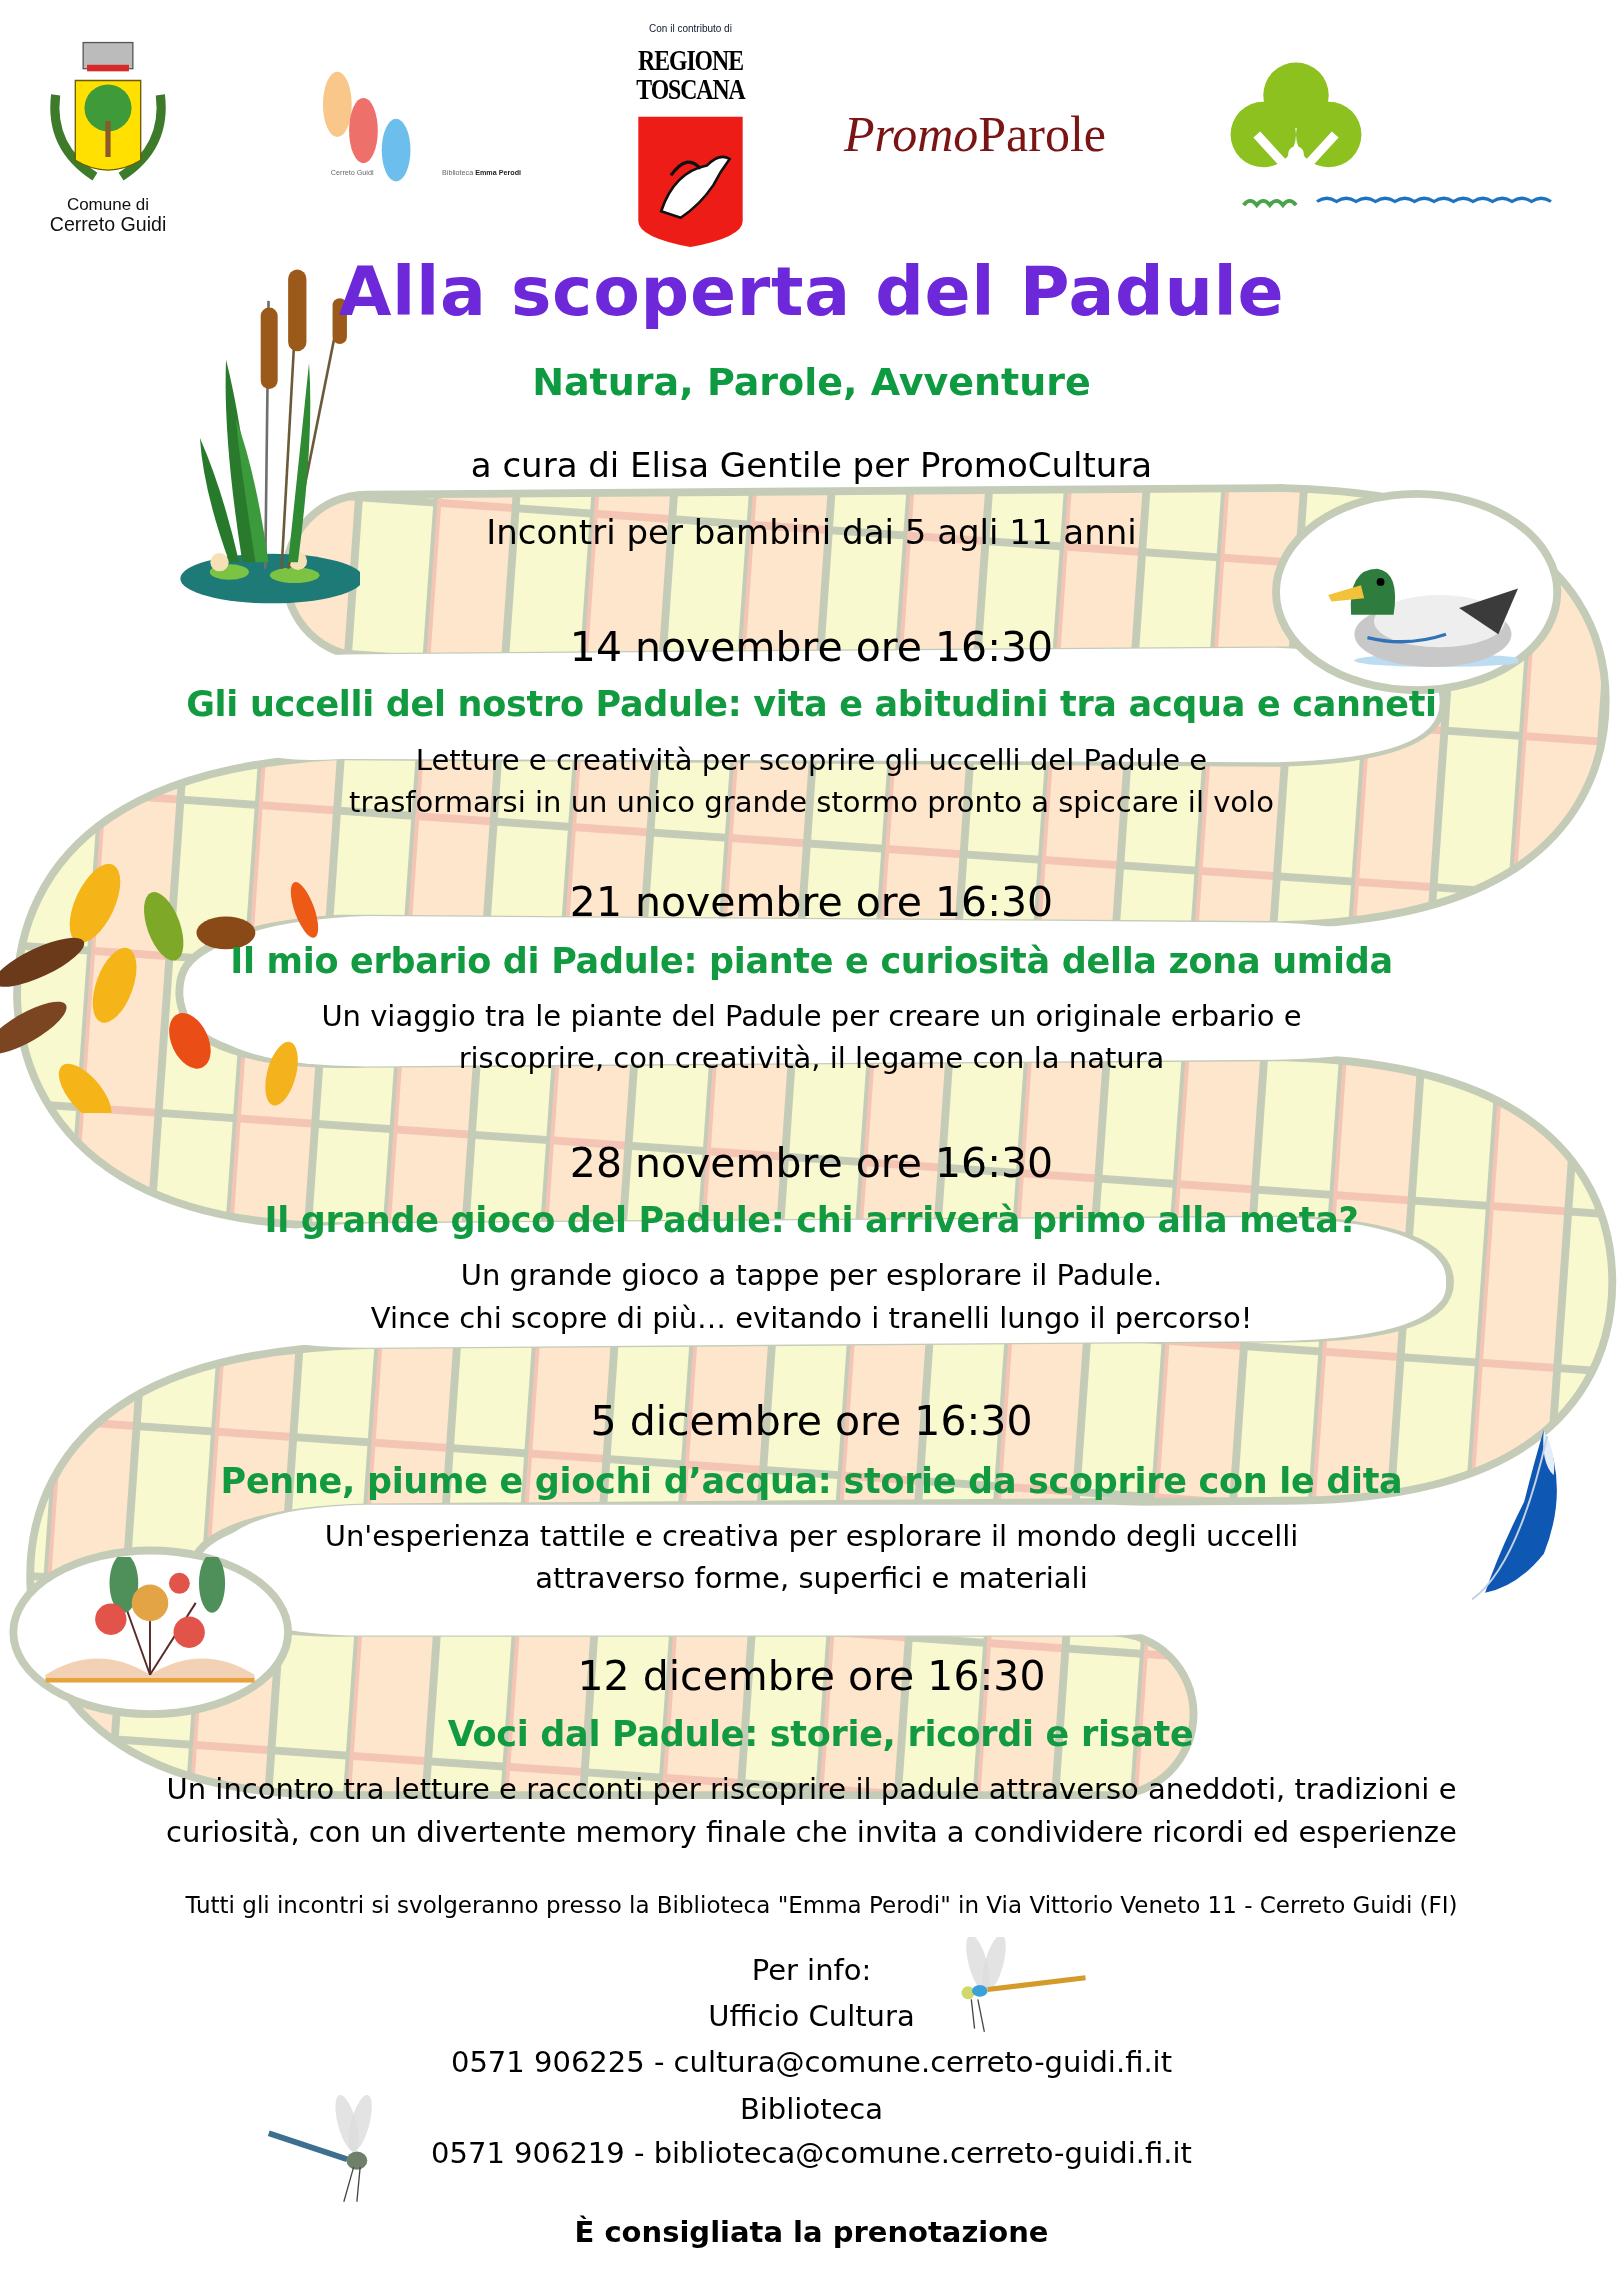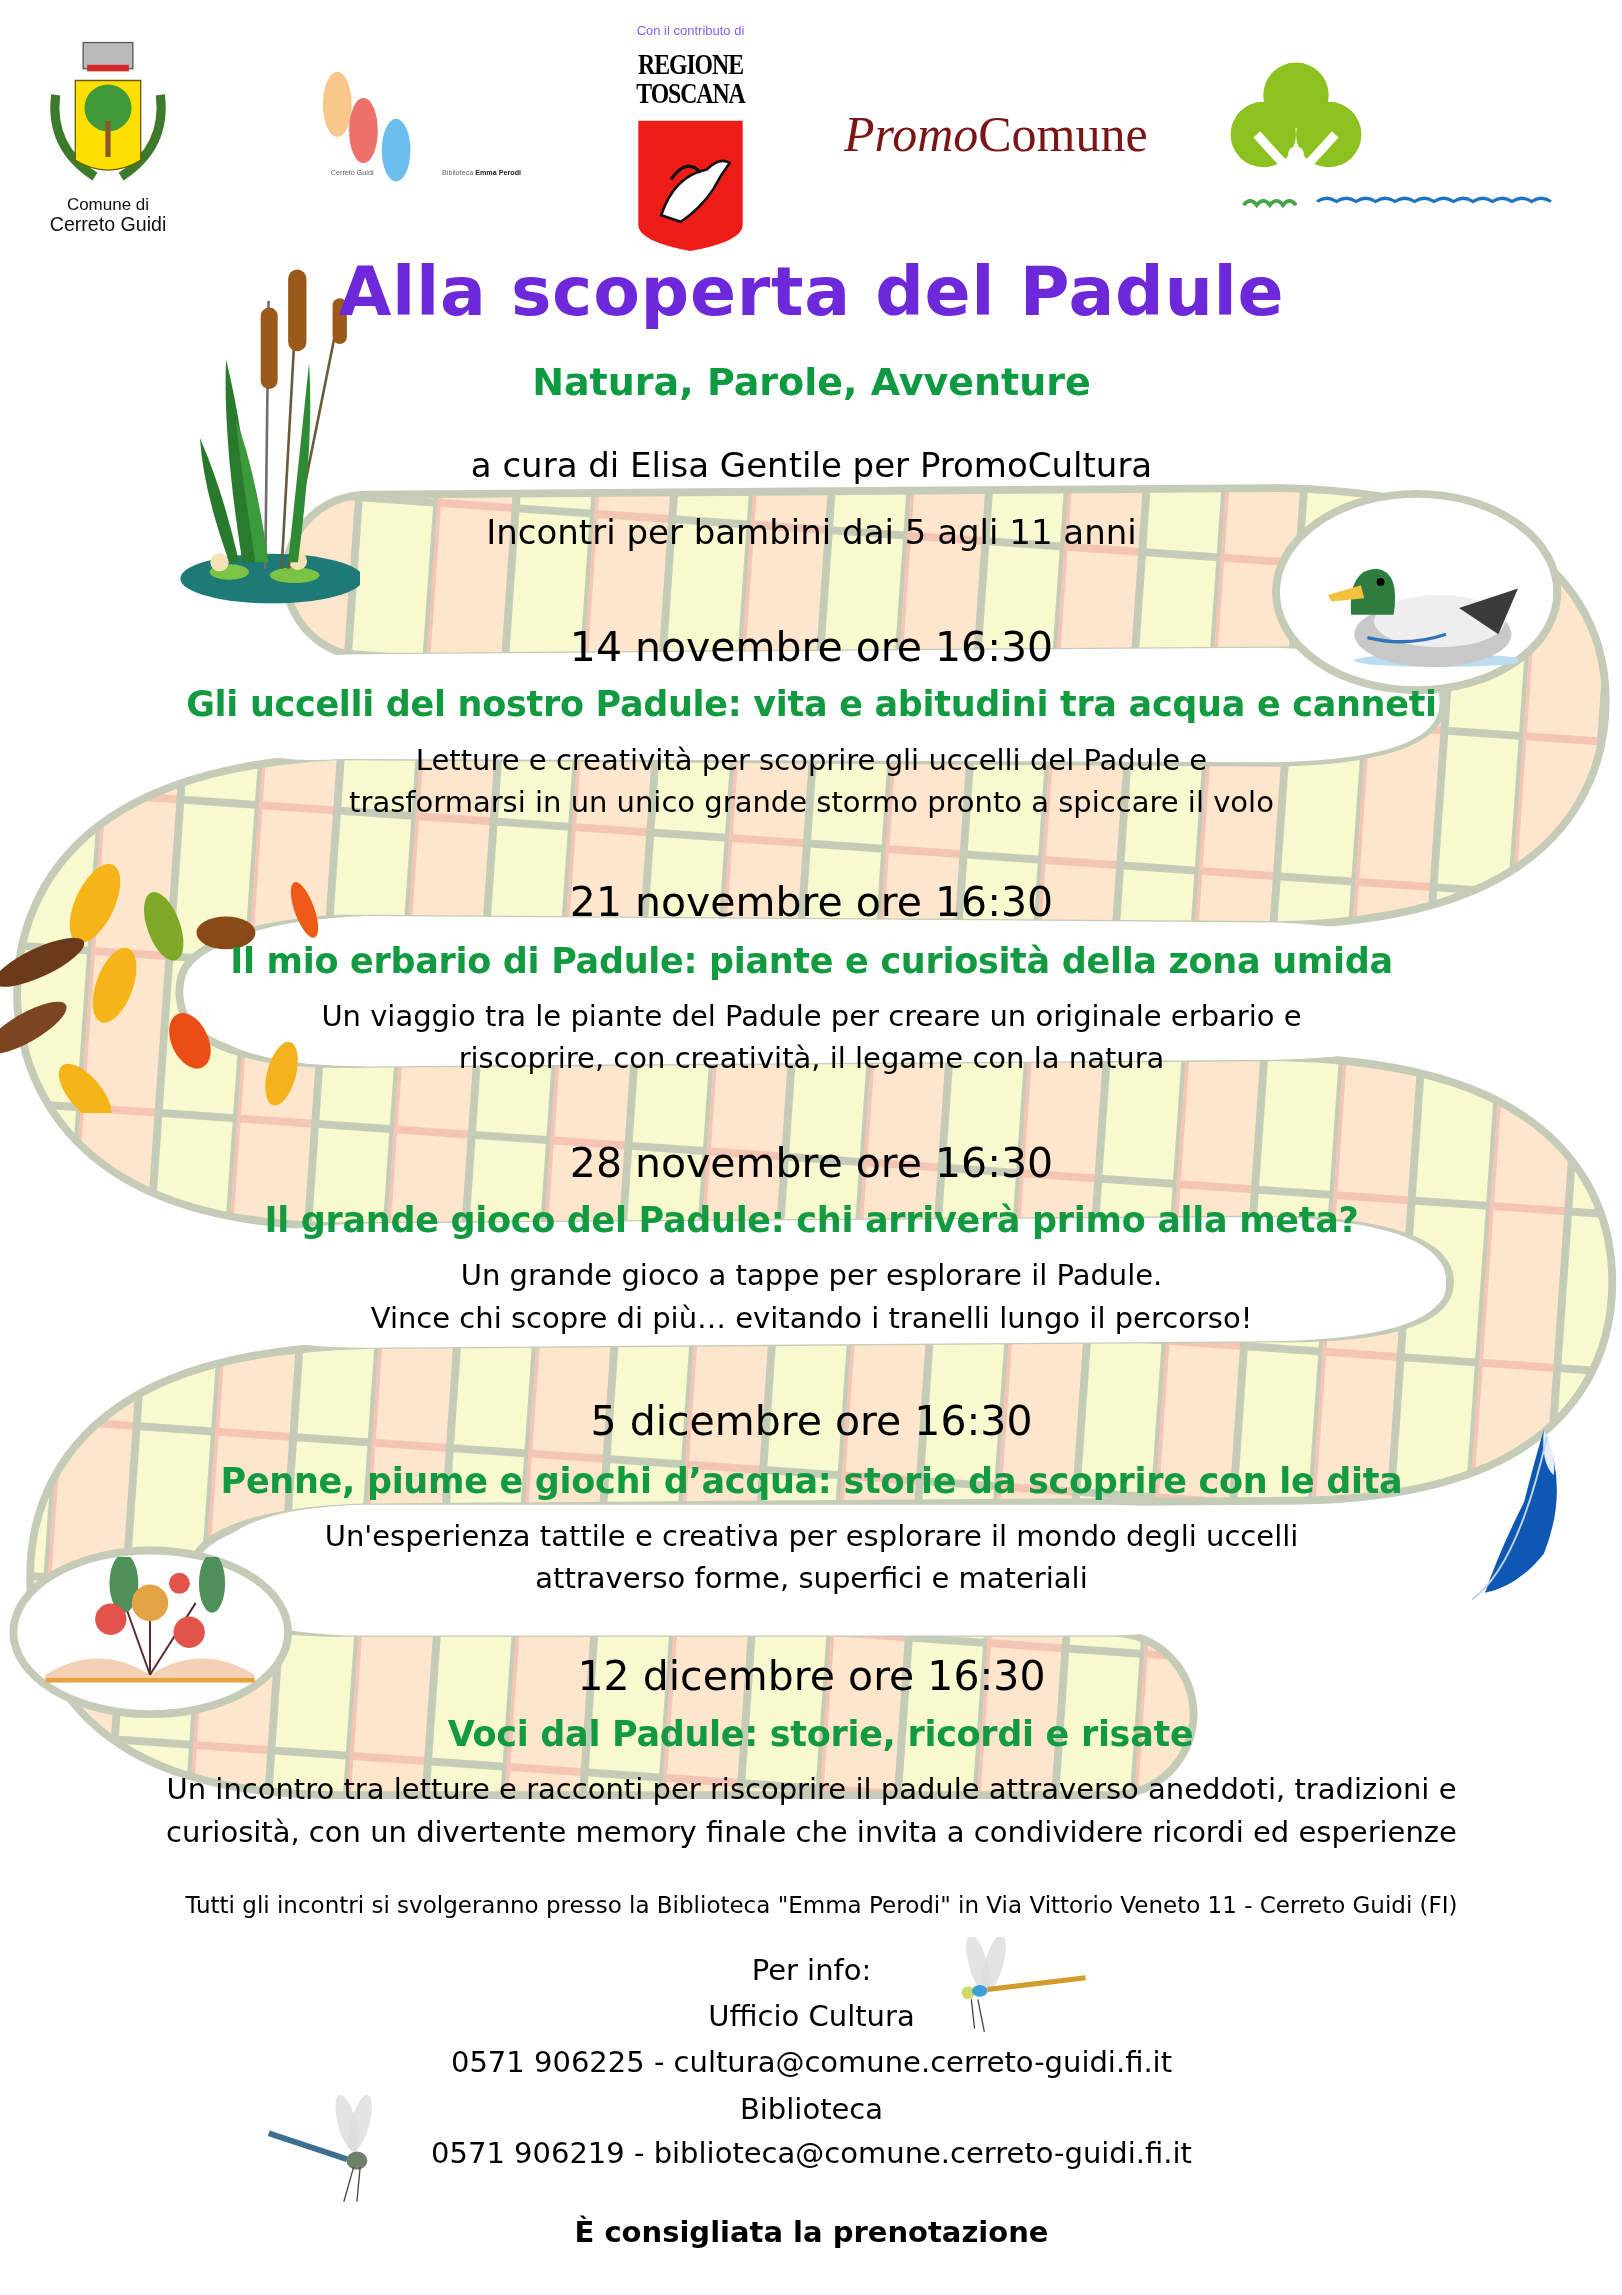--- a/index.html
+++ b/index.html
@@ -10,21 +10,21 @@
   .abs { position: absolute; }
   .center-text { position: absolute; left: 0; width: 1623px; text-align: center; white-space: nowrap; }
 
   
   #board { position: absolute; left: 0; top: 0; width: 1623px; height: 2295px; z-index: 0; }
 
   
   .logo-comune-caption { font-family: "Liberation Sans", sans-serif; font-size: 17px; line-height: 19.6px; text-align: center; color: #111; }
   .logo-bib-caption { font-family: "Liberation Sans", sans-serif; font-size: 7.2px; color: #666; white-space: nowrap; }
   .logo-bib-caption b { color: #222; }
-  .regione-small { font-family: "Liberation Sans Narrow", "Liberation Sans", sans-serif; font-size: 13px; color: #8b5cf6; text-align: center; }
+  .regione-small { font-family: "Liberation Sans Narrow", "Liberation Sans", sans-serif; font-size: 10px; color: #0f172a; text-align: center; }
   .regione-big { font-family: "Liberation Serif", serif; font-weight: bold; font-size: 29px; line-height: 29px; letter-spacing: -1.3px; color: #000; text-align: center; transform: scaleX(0.82); }
   .promo { font-family: "Liberation Serif", serif; font-size: 50px; color: #7b1414; white-space: nowrap; }
   .promo .promo-a { font-style: italic; }
   .riserve { font-family: "DejaVu Sans", sans-serif; font-weight: bold; color: #129a3b; font-size: 26px; line-height: 33px; }
 
   
   .title { font-family: "DejaVu Sans", sans-serif; font-weight: bold; color: #6d28d9; font-size: 68px; letter-spacing: 0.7px; z-index: 2; }
   .subtitle { font-family: "DejaVu Sans", sans-serif; font-weight: bold; color: #0e9a40; font-size: 38px; z-index: 2; }
   .intro { font-family: "DejaVu Sans", sans-serif; font-size: 34px; z-index: 2; }
 
@@ -92,21 +92,21 @@
   <div class="regione-big" style="margin-top:11.8px;">REGIONE</div>
   <div class="regione-big">TOSCANA</div>
   <svg width="137" height="141" viewBox="0 0 210 215" style="margin-top:9.2px;">
     <path d="M25 5 L185 5 L185 165 Q185 190 105 205 Q25 190 25 165 Z" fill="#ee1c16"></path>
     <path d="M60 150 Q80 90 130 80 Q150 60 165 70 Q150 90 140 110 Q120 140 90 160 Z" fill="#ffffff" stroke="#111" stroke-width="4"></path>
     <path d="M75 95 Q100 60 120 85" fill="none" stroke="#111" stroke-width="5"></path>
   </svg>
 </div>
 
 <div class="abs promo" style="left:844px;top:105px;z-index:2;">
-  <span class="promo-a">Promo</span><span>Comune</span>
+  <span class="promo-a">Promo</span><span>Parole</span>
 </div>
 
 <div class="abs" style="left:1224px;top:56px;width:380px;height:157px;z-index:2;">
   <svg width="144" height="157" viewBox="0 0 220 240" class="abs" style="left:0;top:0;">
     <circle cx="110" cy="60" r="50" fill="#8dc11f"></circle>
     <circle cx="60" cy="120" r="50" fill="#8dc11f"></circle>
     <circle cx="160" cy="120" r="50" fill="#8dc11f"></circle>
     <path d="M50 120 L105 180 L105 225 L115 225 L115 180 L170 120" stroke="#fff" stroke-width="14" fill="none"></path>
     <circle cx="110" cy="150" r="12" fill="#fff"></circle>
     <path d="M30 228 Q40 215 50 228 Q60 215 70 228 Q80 215 90 228 Q100 215 110 228" stroke="#4aa34a" stroke-width="6" fill="none"></path>

